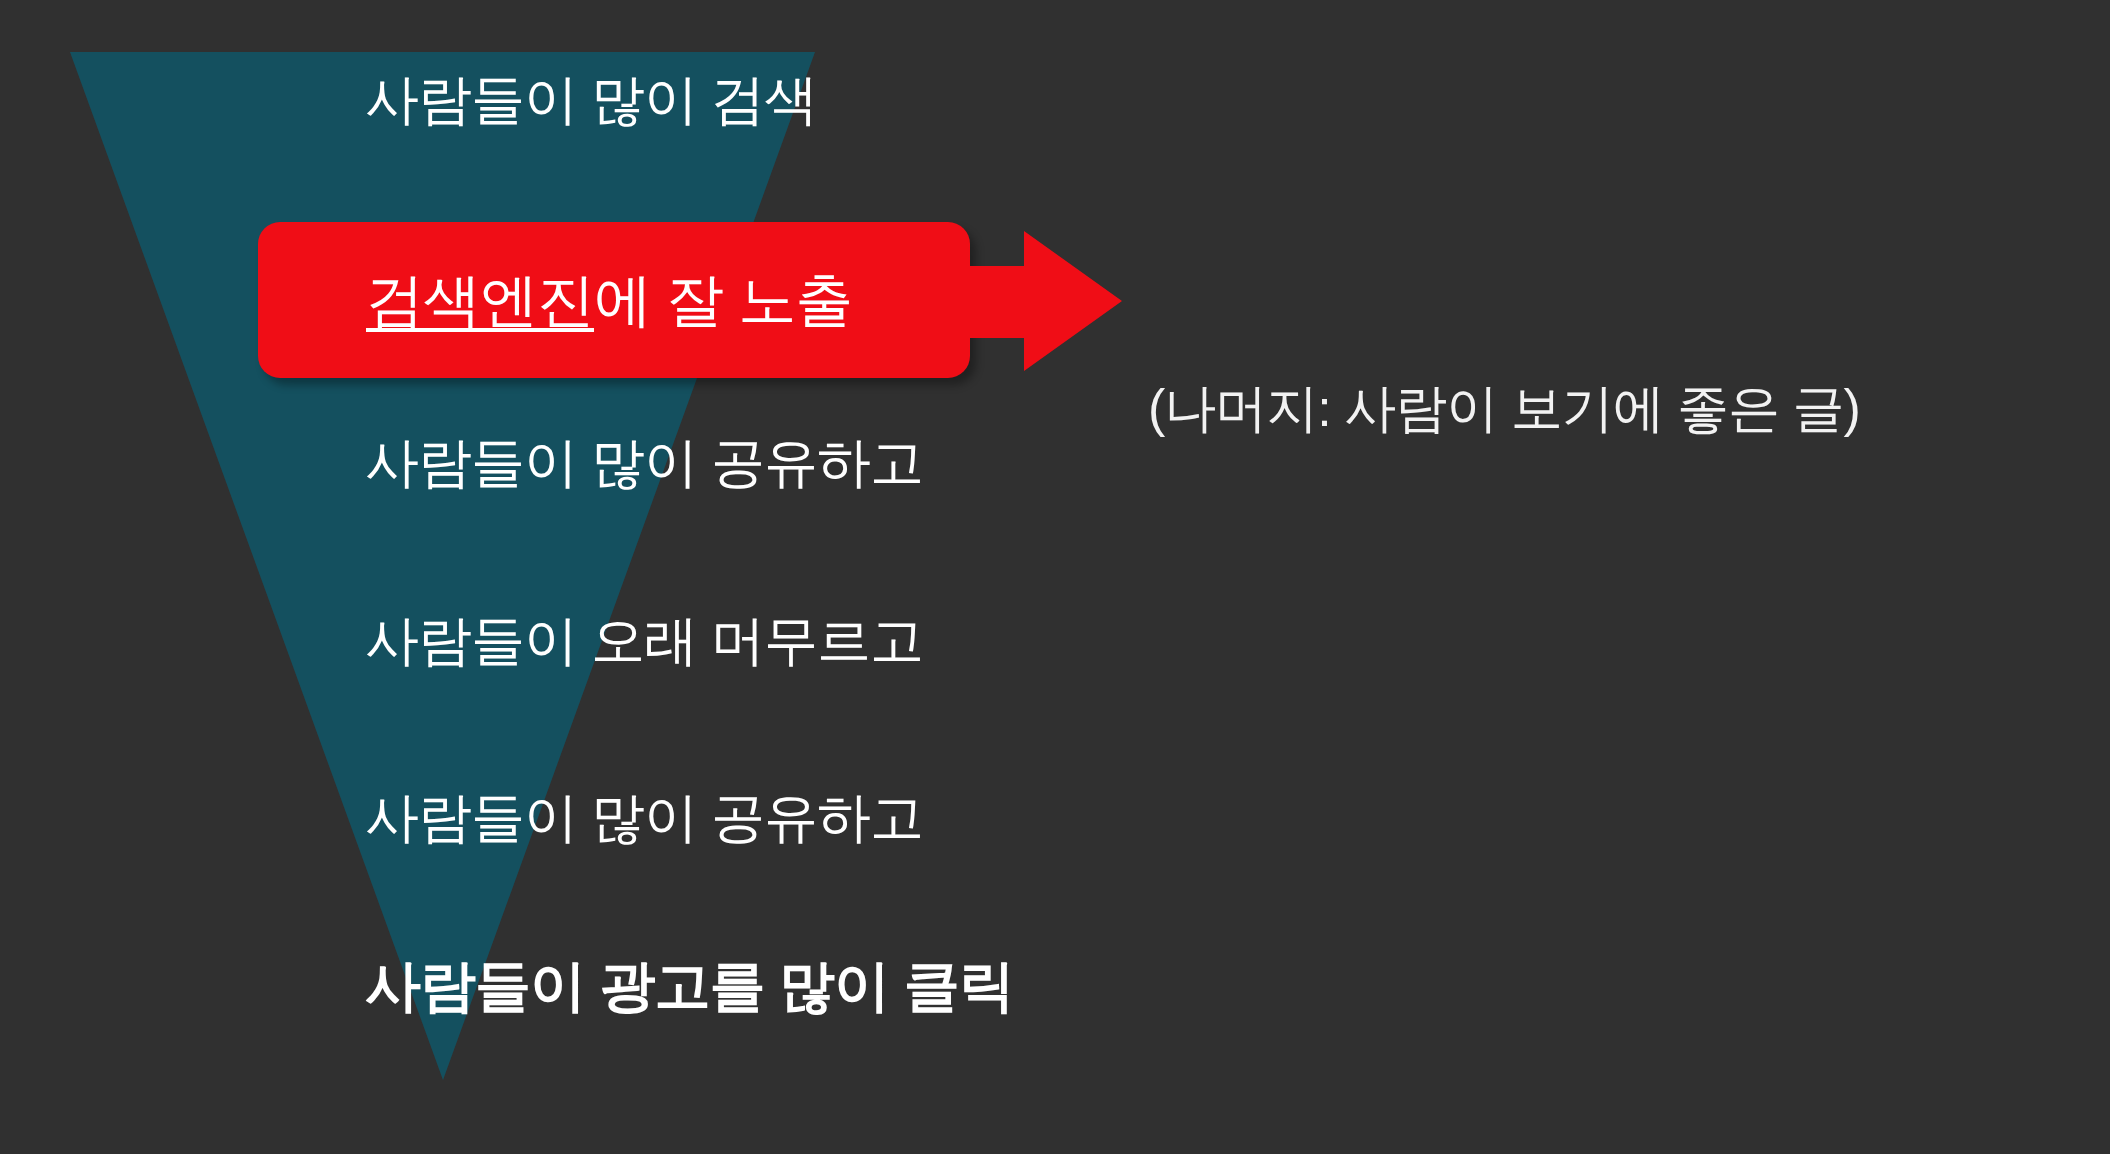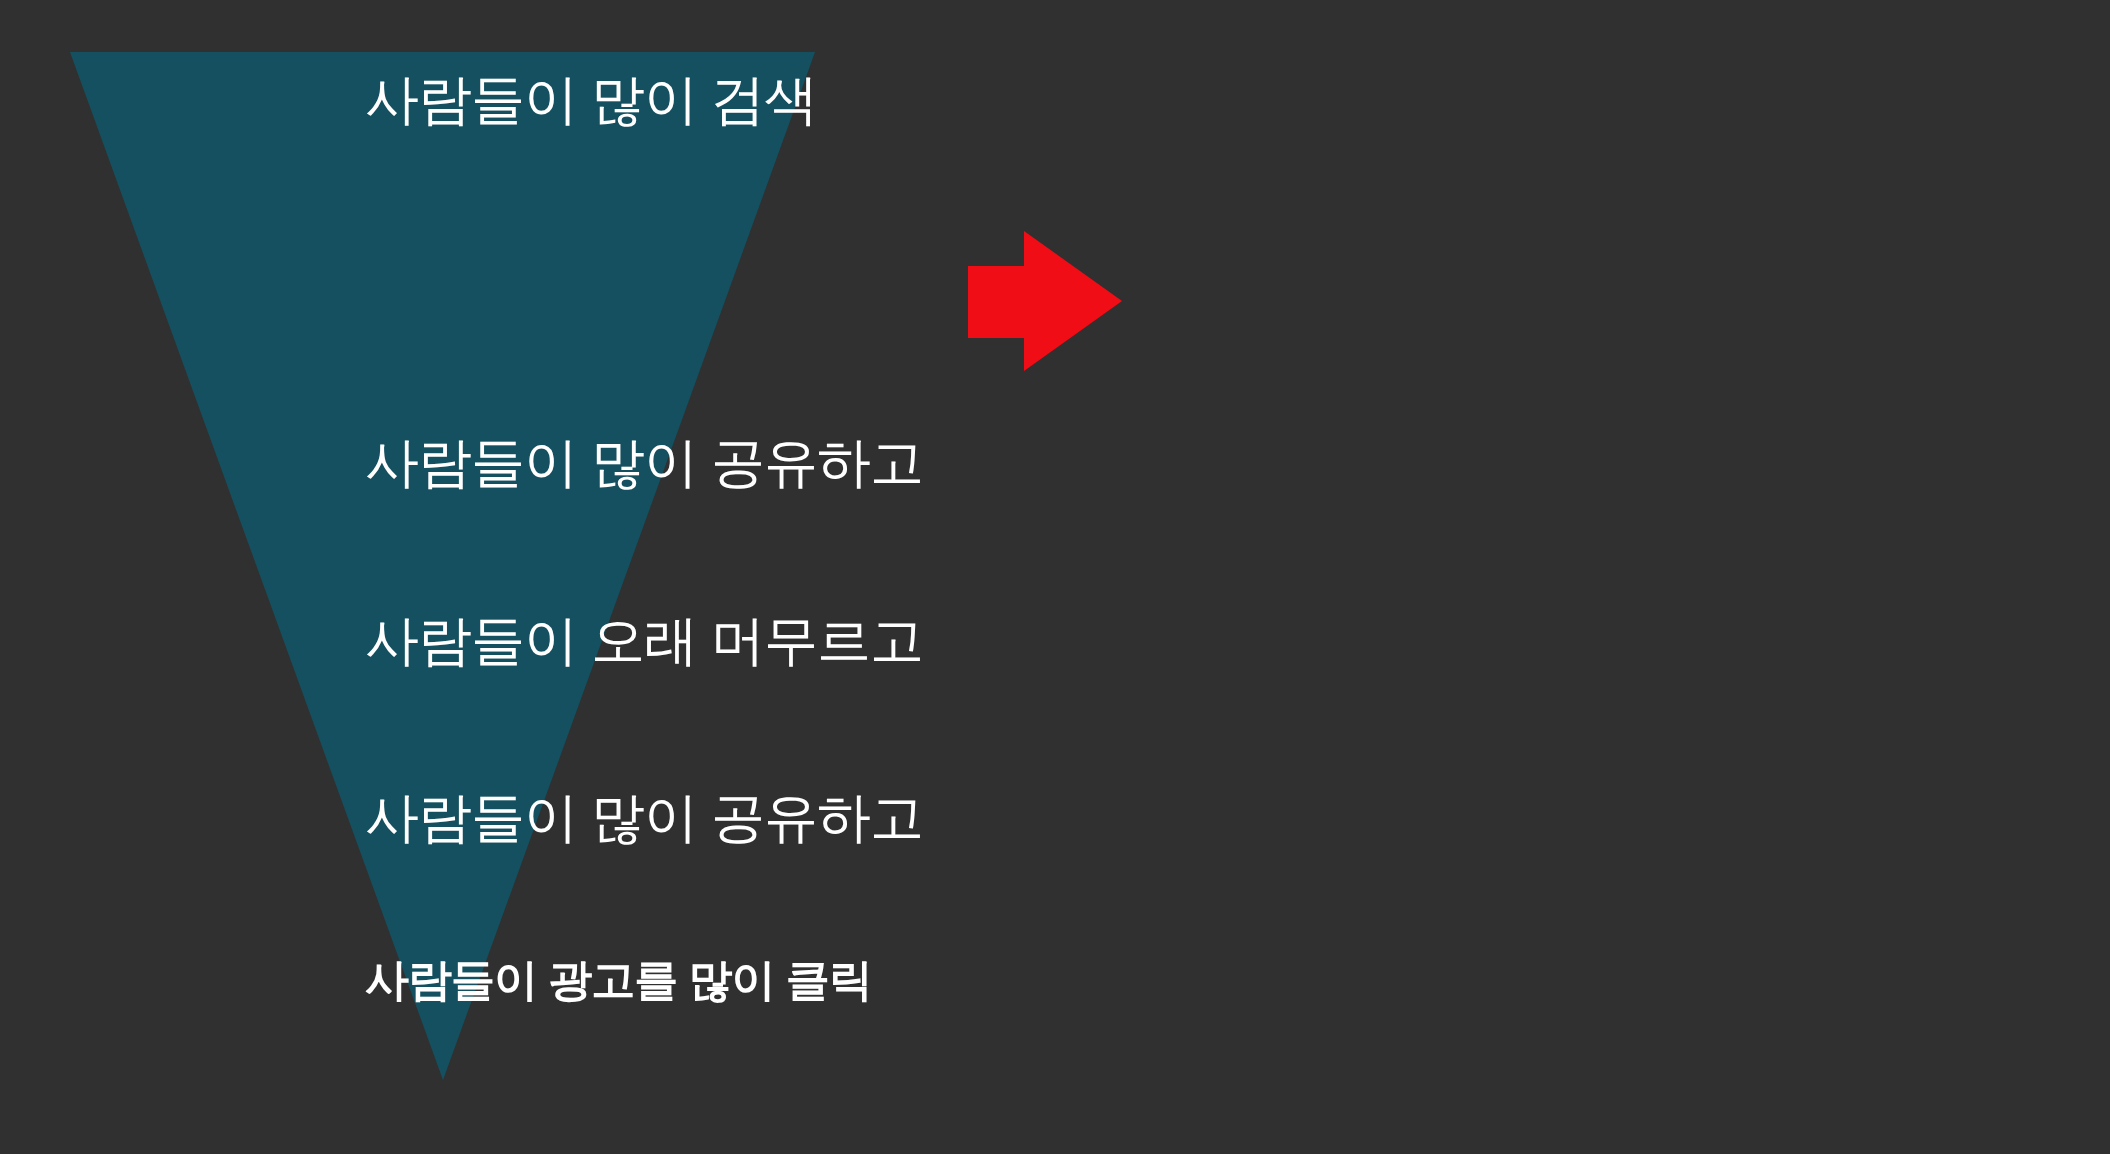--- a/index.html
+++ b/index.html
@@ -63,21 +63,21 @@
     position: absolute;
     color: #FFFFFF;
     font-size: 54px;
     font-weight: 400;
     white-space: nowrap;
     letter-spacing: -1px;
     line-height: 1;
   }
   .stage.bold {
     font-weight: 700;
-    font-size: 44px;
+    font-size: 56px;
   }
   .stage-0 { left: 365px; top: 72px; }
   .stage-1 { left: 365px; top: 435px; }
   .stage-2 { left: 365px; top: 613px; }
   .stage-3 { left: 365px; top: 790px; }
   .stage-4 { left: 365px; top: 958px; }
   
   .note-primary {
     position: absolute;
     left: 1172px;
@@ -109,19 +109,25 @@
   <svg class="funnel-svg" viewBox="0 0 2110 1154">
     <polygon points="70,52 815,52 443,1080" fill="#14505F"></polygon>
   </svg>
 
   <div class="stage stage-0">사람들이 많이 검색</div>
   <div class="stage stage-1">사람들이 많이 공유하고</div>
   <div class="stage stage-3">사람들이 많이 공유하고</div>
   <div class="stage stage-2">사람들이 오래 머무르고</div>
   <div class="stage stage-4 bold">사람들이 광고를 많이 클릭</div>
 
+  <div class="callout-box">
+    <div class="callout-text">
+      <span class="ul">검색엔진</span><span>에 잘 노출</span>
+    </div>
+  </div>
 
   <svg class="funnel-svg" viewBox="0 0 2110 1154">
     <polygon points="968,266 1024,266 1024,231 1122,301 1024,371 1024,338 968,338" fill="#F00D16"></polygon>
   </svg>
 
+  <div class="note-secondary">(나머지: 사람이 보기에 좋은 글)</div>
 
 </div>
 
 </body></html>

